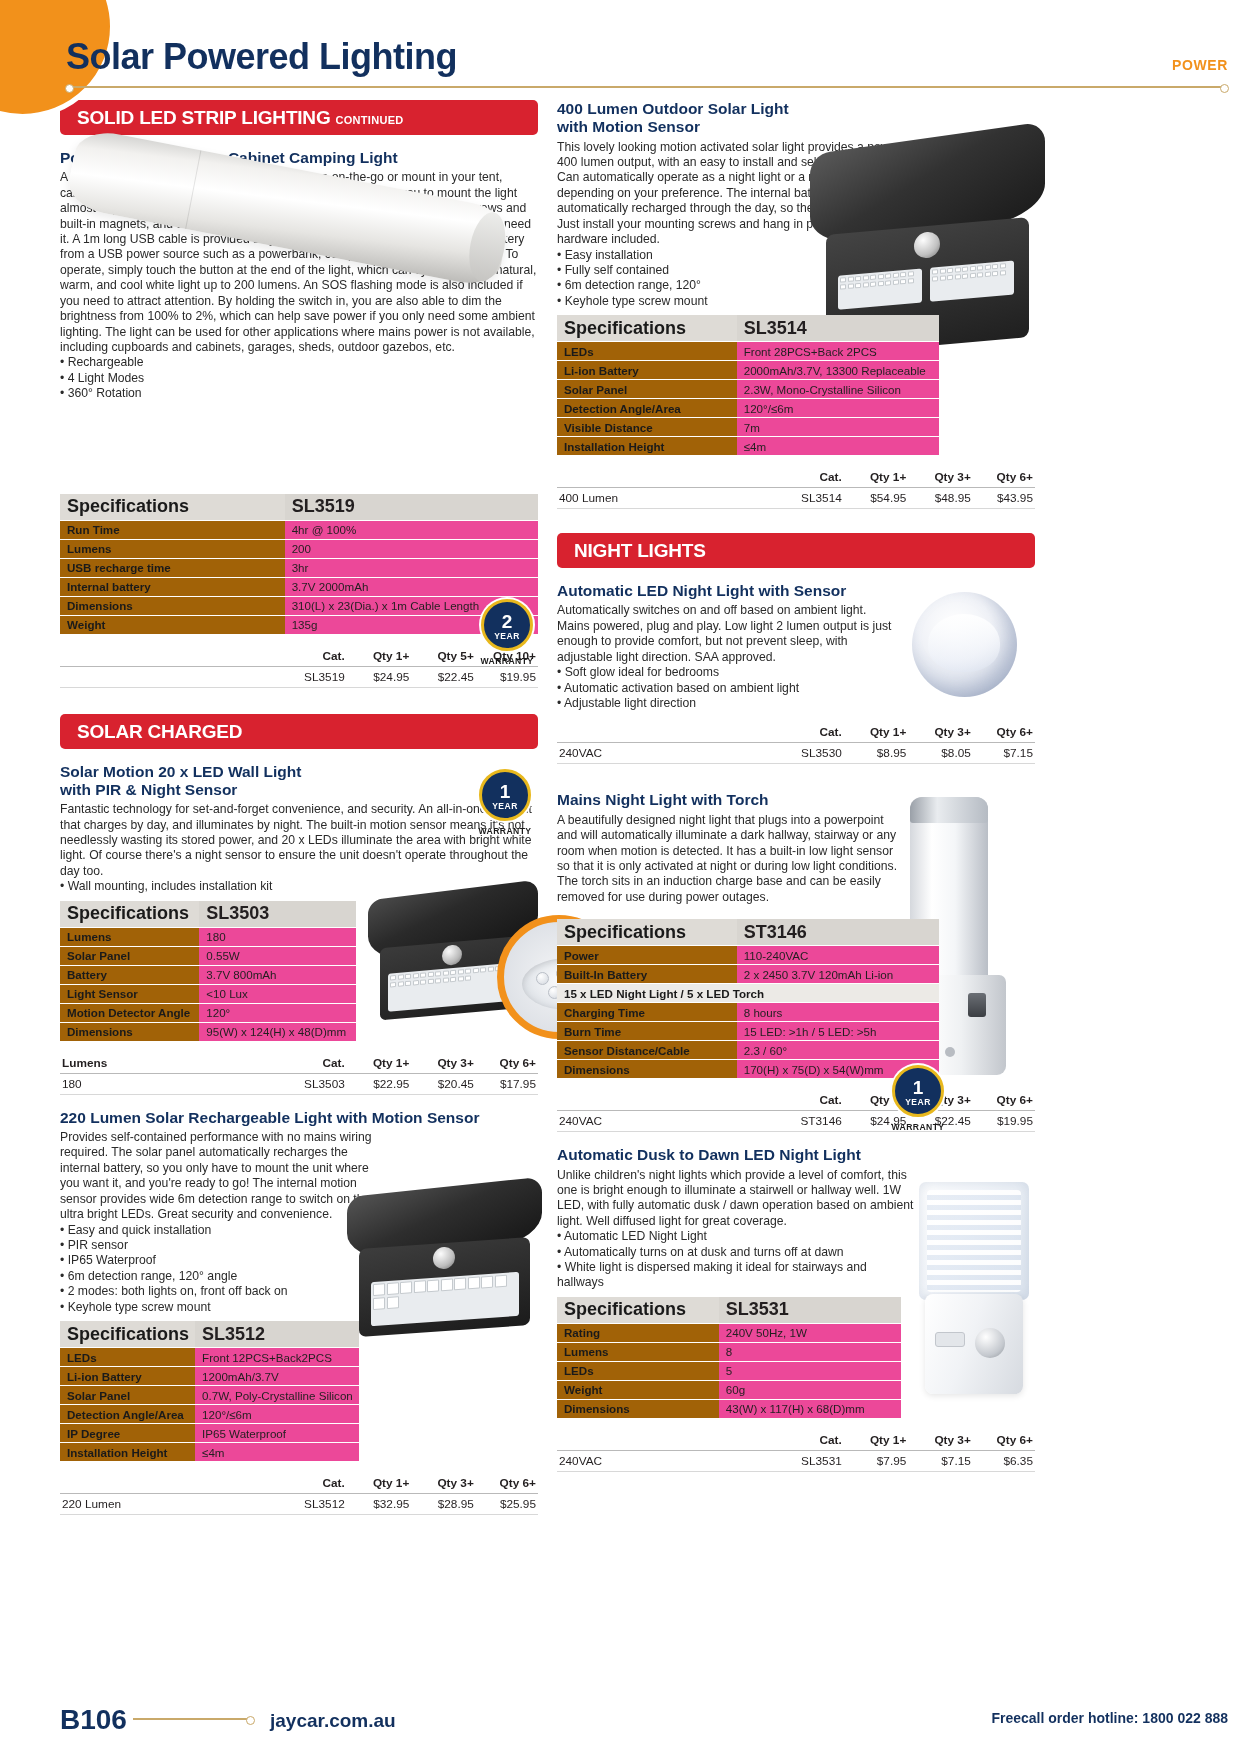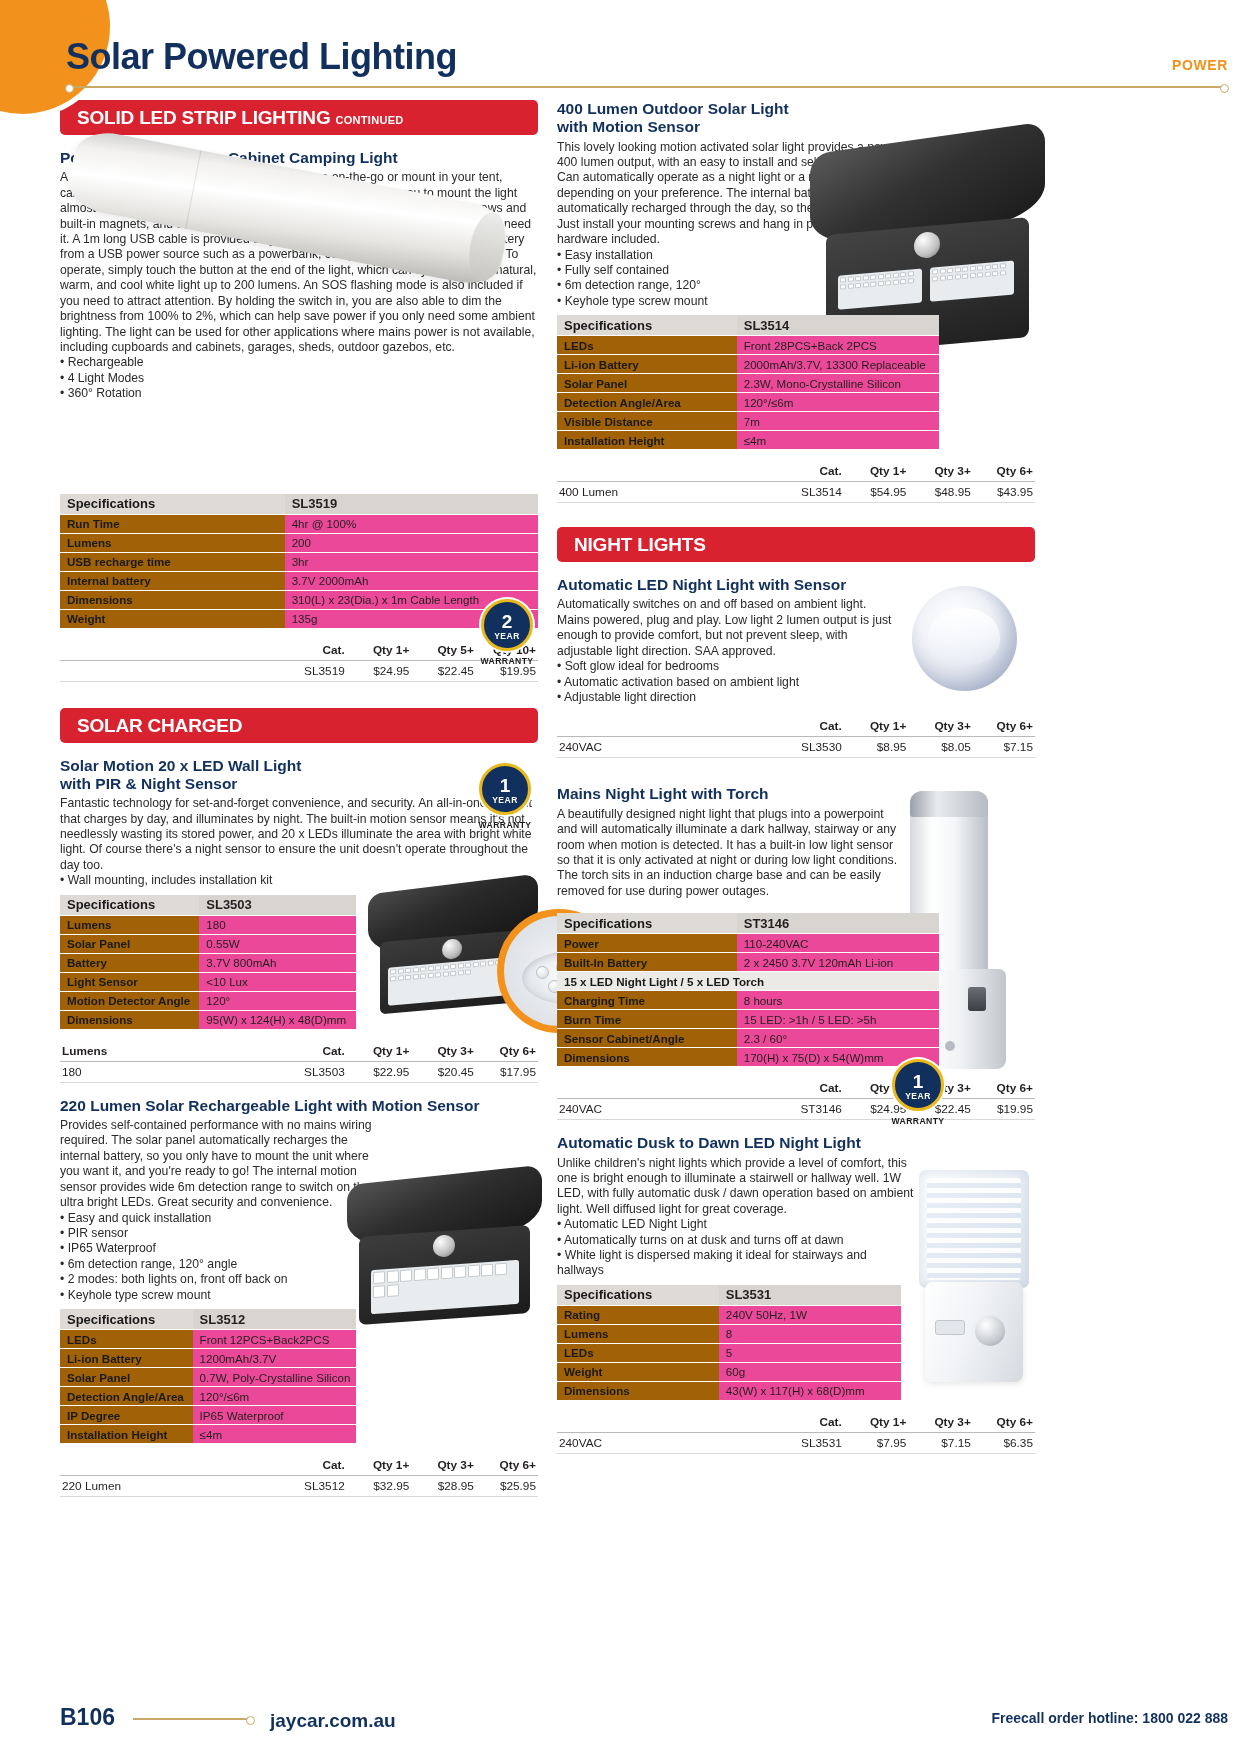--- a/index.html
+++ b/index.html
@@ -80,21 +80,21 @@
   table.spec { width: 100%; border-collapse: collapse; margin-top: 6px; position: relative; z-index: 4; }
   table.spec td {
     font-size: 11.6px; padding: 2.5px 6px 2.5px 7px;
     border-bottom: 1px solid #ffffff; vertical-align: middle;
   }
   table.spec tr td:first-child {
     background: #a16207; font-weight: bold; width: 47%;
     color: #1a1a1a;
   }
   table.spec tr td:last-child { background: #ec4899; }
-  table.spec tr.hdr td { font-weight: bold; font-size: 13px; background: #dedbd6 !important; }
+  table.spec tr.hdr td { font-weight: bold; font-size: 18px; background: #dedbd6 !important; }
   table.spec tr.hdr td:last-child { background: #d8d5d0 !important; }
 
   
   table.price { width: 100%; border-collapse: collapse; margin-top: 11px; }
   table.price th, table.price td {
     font-size: 11.8px; padding: 3px 2px; text-align: right;
   }
   table.price th { font-weight: bold; border-bottom: 1px solid #b9b9b9; }
   table.price td { border-bottom: 1px solid #d8d8d8; }
   table.price .lbl { text-align: left; font-weight: normal; }
@@ -288,21 +288,21 @@
   }
   .plugnl .sw {
     position: absolute; left: 16px; top: 150px; width: 30px; height: 15px;
     border-radius: 3px; background: #e3e6ea; border: 1px solid #c2c6cc;
   }
 
   
   .footer { position: absolute; left: 0; bottom: 0; width: 1250px; height: 66px; }
   .pagenum {
     position: absolute; left: 60px; top: 8px;
-    font-size: 23px; font-weight: bold; color: #12305e;
+    font-size: 28px; font-weight: bold; color: #12305e;
   }
   .foot-rule {
     position: absolute; left: 133px; top: 22px; width: 120px; height: 2px;
     background: #c9a96a;
   }
   .foot-rule::after {
     content:""; position:absolute; right:-2px; top:-2.5px; width:7px; height:7px;
     border-radius:50%; background:#fff; border:1.5px solid #c9a96a;
   }
   .jaycar {
@@ -833,21 +833,21 @@
             </tr>
         <tr>
               <td>Charging Time</td>
               <td>8 hours</td>
             </tr>
         <tr>
               <td>Burn Time</td>
               <td class="nowrap">15 LED: &gt;1h / 5 LED: &gt;5h</td>
             </tr>
         <tr>
-              <td>Sensor Cabinet/Angle</td>
+              <td>Sensor Distance/Cable</td>
               <td>2.3 / 60°</td>
             </tr>
         <tr>
               <td>Dimensions</td>
               <td class="nowrap">170(H) x 75(D) x 54(W)mm</td>
             </tr>
       </tbody>
         </table>
 
       <div class="warranty" style="right:82px; top:274px;">

